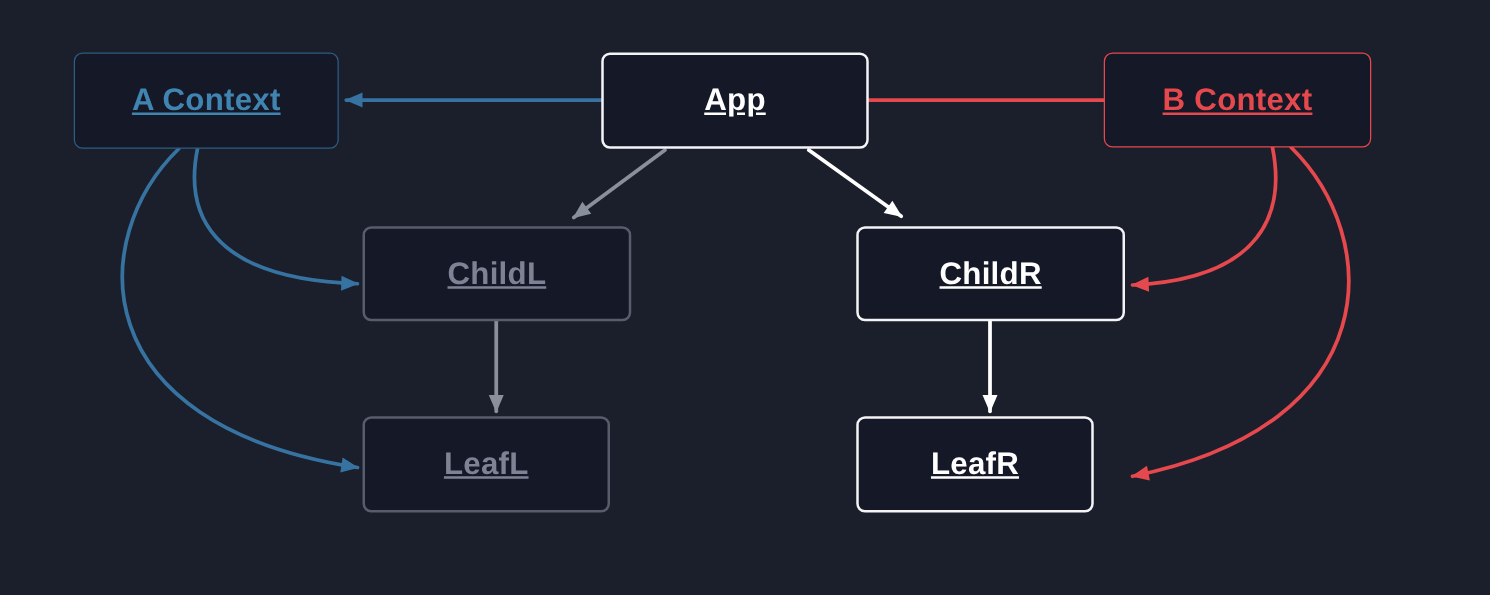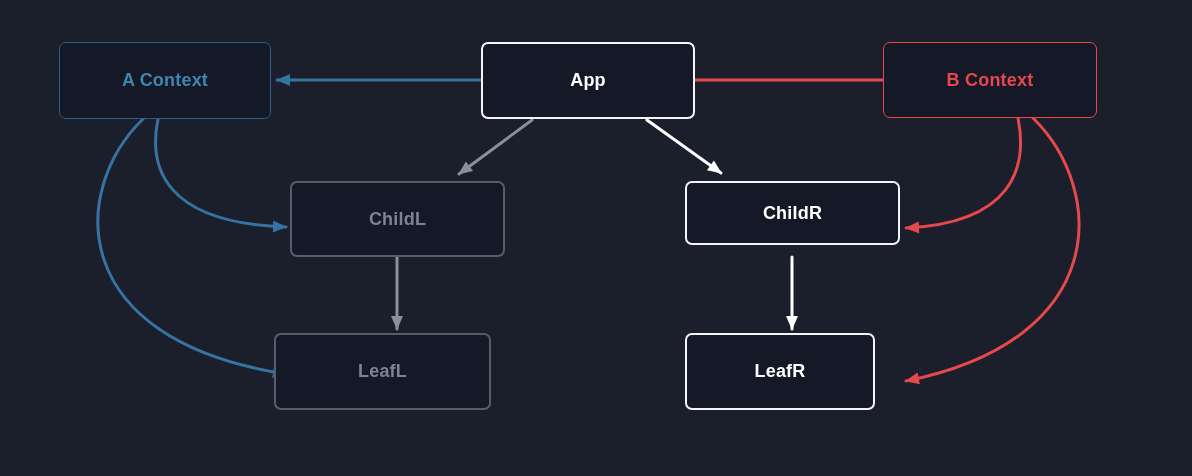--- a/index.html
+++ b/index.html
@@ -24,24 +24,25 @@
   }
   .node {
     position: absolute;
     box-sizing: border-box;
     background: var(--node-fill, #151826);
     border: 2px solid;
     border-radius: 7px;
     display: flex;
     align-items: center;
     justify-content: center;
-    font-size: 18px;
+    font-size: 25px;
     font-weight: 600;
     letter-spacing: 0.2px;
     user-select: none;
+    text-decoration: underline;
   }
   .node.blue  { color: var(--blue-text);  border-color: var(--blue-border); border-width: 1.5px; }
   .node.red   { color: var(--red);        border-color: var(--red);         border-width: 1.5px; }
   .node.gray  { color: var(--gray-text);  border-color: var(--gray-border); }
   .node.white { color: var(--white);      border-color: var(--white-border); }
 </style>
 </head>
 <body>
 
 <div id="canvas">
@@ -79,22 +80,22 @@
     </div>
     <div class="node white" style="left: 481px; top: 42px; width: 214px; height: 77px;">
       <span>App</span>
     </div>
     <div class="node red" style="left: 883px; top: 42px; width: 214px; height: 76px;">
       <span>B Context</span>
     </div>
     <div class="node gray" style="left: 290px; top: 181px; width: 215px; height: 76px;">
       <span>ChildL</span>
     </div>
-    <div class="node white" style="left: 685px; top: 181px; width: 215px; height: 64px;">
+    <div class="node white" style="left: 685px; top: 181px; width: 215px; height: 76px;">
       <span>ChildR</span>
     </div>
-    <div class="node gray" style="left: 274px; top: 333px; width: 217px; height: 77px;">
+    <div class="node gray" style="left: 290px; top: 333px; width: 198px; height: 77px;">
       <span>LeafL</span>
     </div>
     <div class="node white" style="left: 685px; top: 333px; width: 190px; height: 77px;">
       <span>LeafR</span>
     </div>
   </div>
 
 </body></html>

